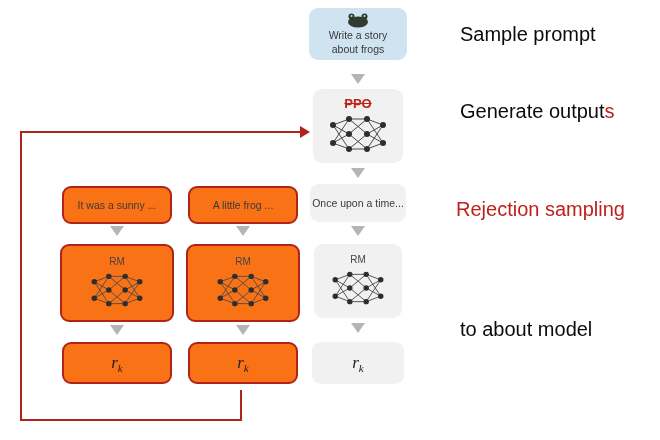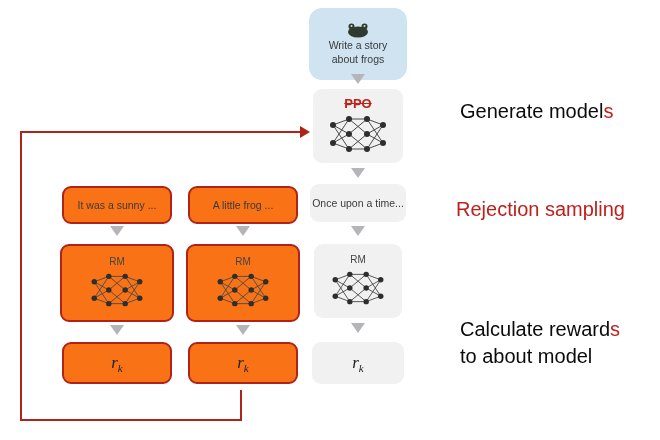--- a/index.html
+++ b/index.html
@@ -71,21 +71,21 @@
 </svg>
 
 <div id="canvas">
 
   <div class="rline" style="left:20px;top:131px;width:282px;height:2px;"></div>
   <div class="rline" style="left:20px;top:131px;width:2px;height:290px;"></div>
   <div class="rline" style="left:20px;top:419px;width:222px;height:2px;"></div>
   <div class="rline" style="left:240px;top:390px;width:2px;height:31px;"></div>
   <div class="rarrowhead" style="left:300px;top:126px;"></div>
 
-  <div class="box blue" style="left:309px;top:8px;width:98px;height:72px;border-radius:13px;">
+  <div class="box blue" style="left:309px;top:8px;width:98px;height:52px;">
     <svg width="26" height="16" viewBox="0 0 26 16">
       <circle cx="6.5" cy="4.5" r="3" fill="#2f3b2f"></circle>
         <circle cx="19.5" cy="4.5" r="3" fill="#2f3b2f"></circle>
       <ellipse cx="13" cy="10" rx="10" ry="5.5" fill="#2f3b2f"></ellipse>
       <circle cx="6.5" cy="3.9" r="1" fill="#d8e2d8"></circle>
         <circle cx="19.5" cy="3.9" r="1" fill="#d8e2d8"></circle>
     </svg>
     <div class="boxtext">Write a story</div>
     <div class="boxtext">about frogs</div>
   </div>
@@ -143,27 +143,27 @@
     <div class="rm-label">RM</div>
     <svg class="nn" width="60" height="40" viewBox="0 0 64 44">
         <use href="#nn"></use>
       </svg>
   </div>
   <div class="garrow" style="left:236px;top:325px;"></div>
   <div class="box redb" style="left:188px;top:342px;width:110px;height:42px;">
     <div class="rk"><span>r</span><span class="sub">k</span></div>
   </div>
 
+  <div class="label" style="left:460px;top:21px;">Sample prompt</div>
 
   <div class="label" style="left:460px;top:98px;">
-    <span>Generate model</span><span class="redtext">s</span>
+    <span>Generate output</span><span class="redtext">s</span>
   </div>
 
   <div class="label redtext" style="left:456px;top:196px;">
     <div>Rejection sampling</div>
   </div>
 
   <div class="label" style="left:460px;top:316px;">
-    <div><span>Calculate reward</span><span class="redtext">s</span></div>
     <div>to about model</div>
   </div>
 
 </div>
 
 </body></html>

